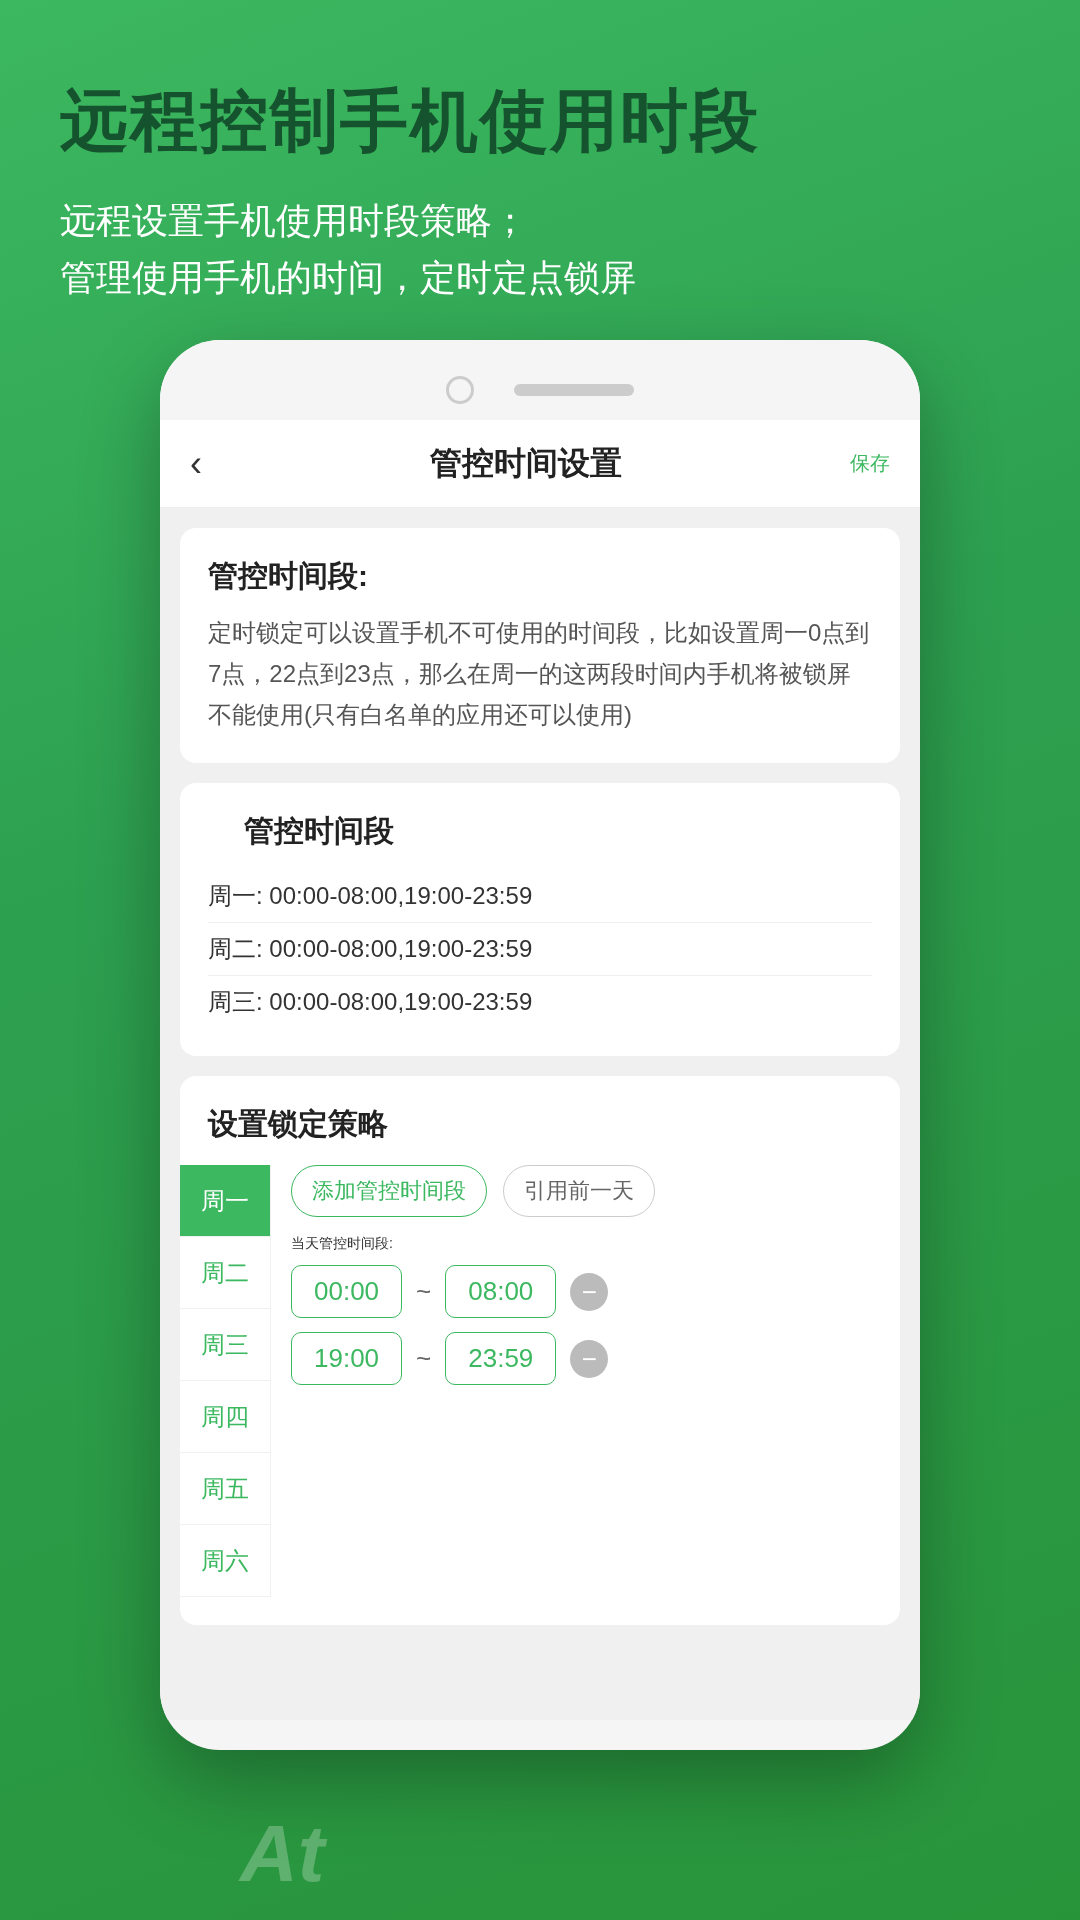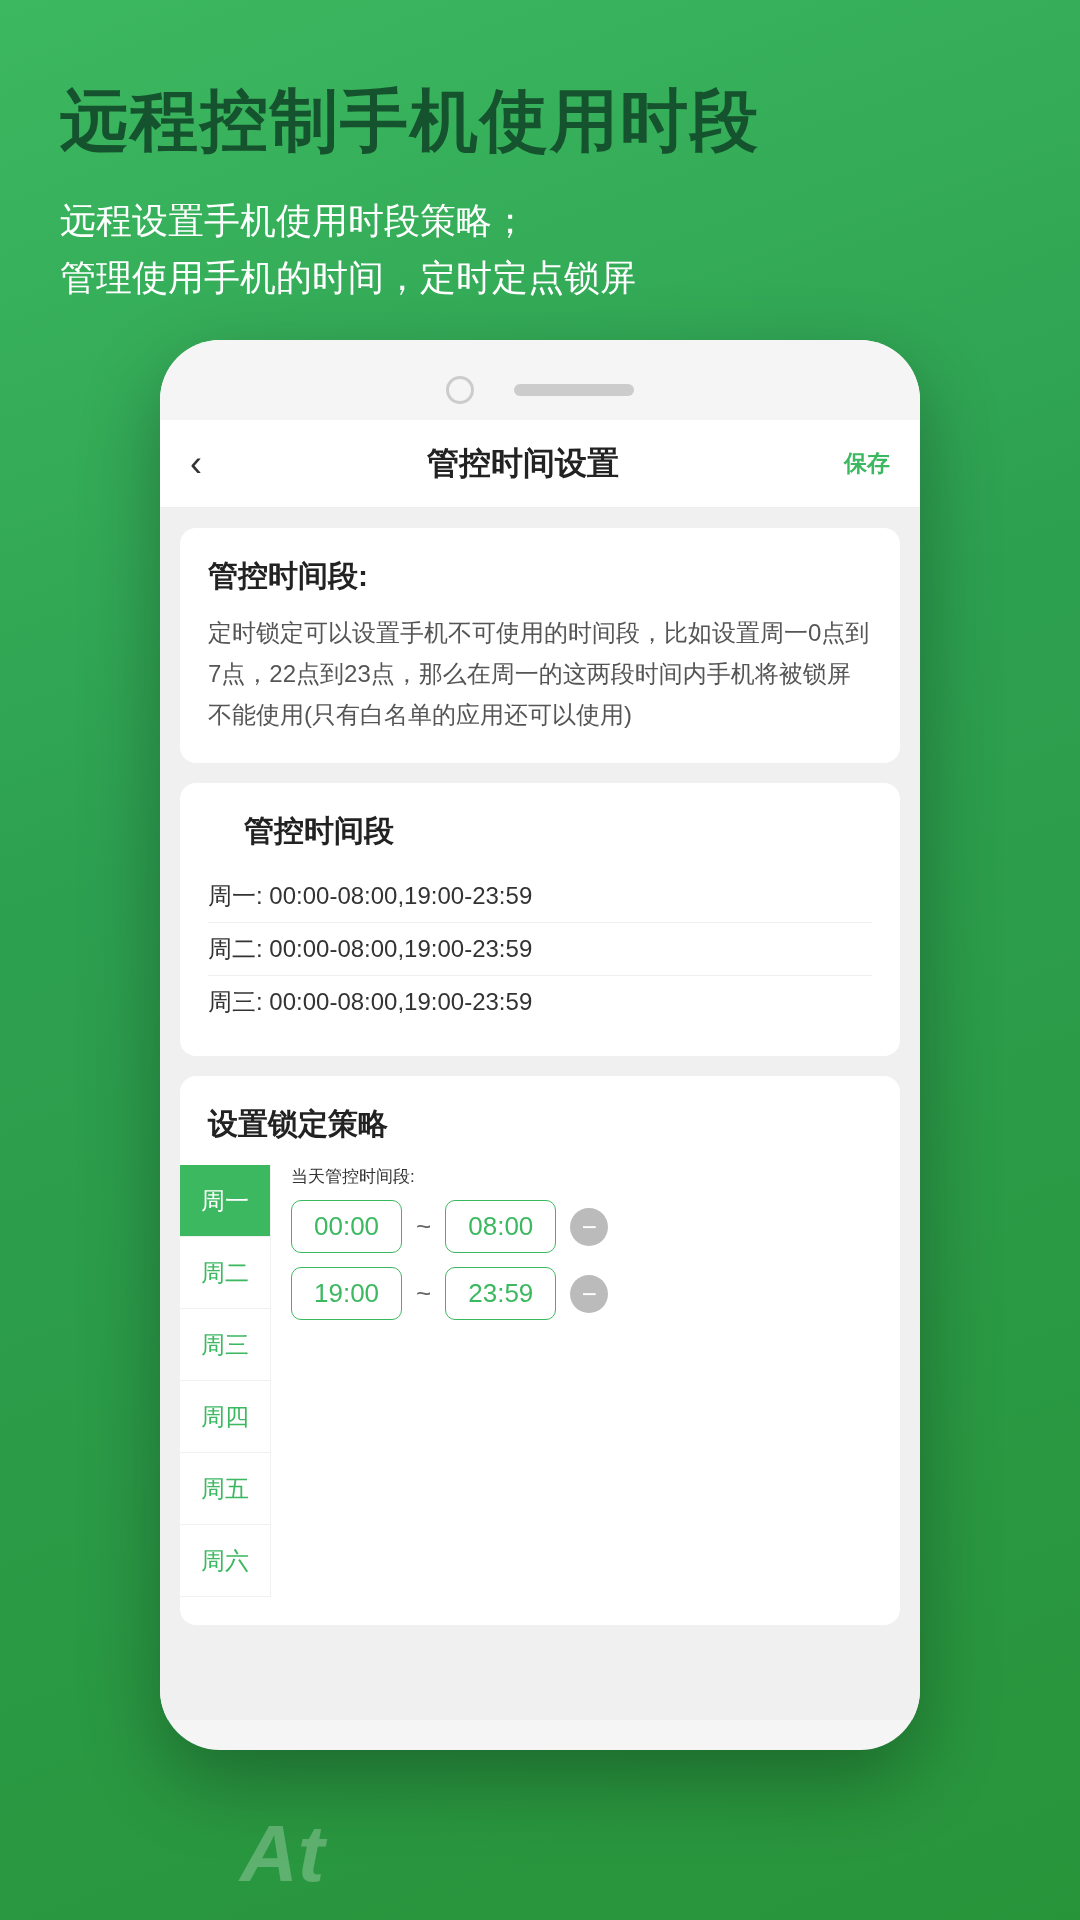--- a/index.html
+++ b/index.html
@@ -96,23 +96,23 @@
       font-weight: 300;
     }
 
     .nav-title {
       font-size: 32px;
       font-weight: bold;
       color: #222;
     }
 
     .nav-save {
-      font-size: 23px;
+      font-size: 20px;
       color: #3cb860;
-      font-weight: 700;
+      font-weight: 400;
     }
 
     .card {
       background: white;
       border-radius: 16px;
       margin: 20px 20px;
       padding: 28px 28px;
     }
 
     .card-title {
@@ -219,21 +219,21 @@
       border: 1px solid #ccc;
       color: #666;
       background: white;
       padding: 10px 20px;
       border-radius: 30px;
       font-size: 22px;
       cursor: pointer;
     }
 
     .today-label {
-      font-size: 17px;
+      font-size: 14px;
       color: #333;
       margin-bottom: 12px;
     }
 
     .time-range-row {
       display: flex;
       align-items: center;
       gap: 14px;
       margin-bottom: 14px;
     }
@@ -328,20 +328,24 @@
         <div class="day-column">
           <div class="day-item active">周一</div>
           <div class="day-item">周二</div>
           <div class="day-item">周三</div>
           <div class="day-item">周四</div>
           <div class="day-item">周五</div>
           <div class="day-item">周六</div>
         </div>
 
         <div class="day-right-panel">
+          <div class="action-buttons">
+            <button class="btn-add">添加管控时间段</button>
+            <button class="btn-copy">引用前一天</button>
+          </div>
           <div class="today-label">当天管控时间段:</div>
 
           <div class="time-range-row">
             <div class="time-box">00:00</div>
             <span class="tilde">~</span>
             <div class="time-box">08:00</div>
             <div class="btn-remove">−</div>
           </div>
 
           <div class="time-range-row">

